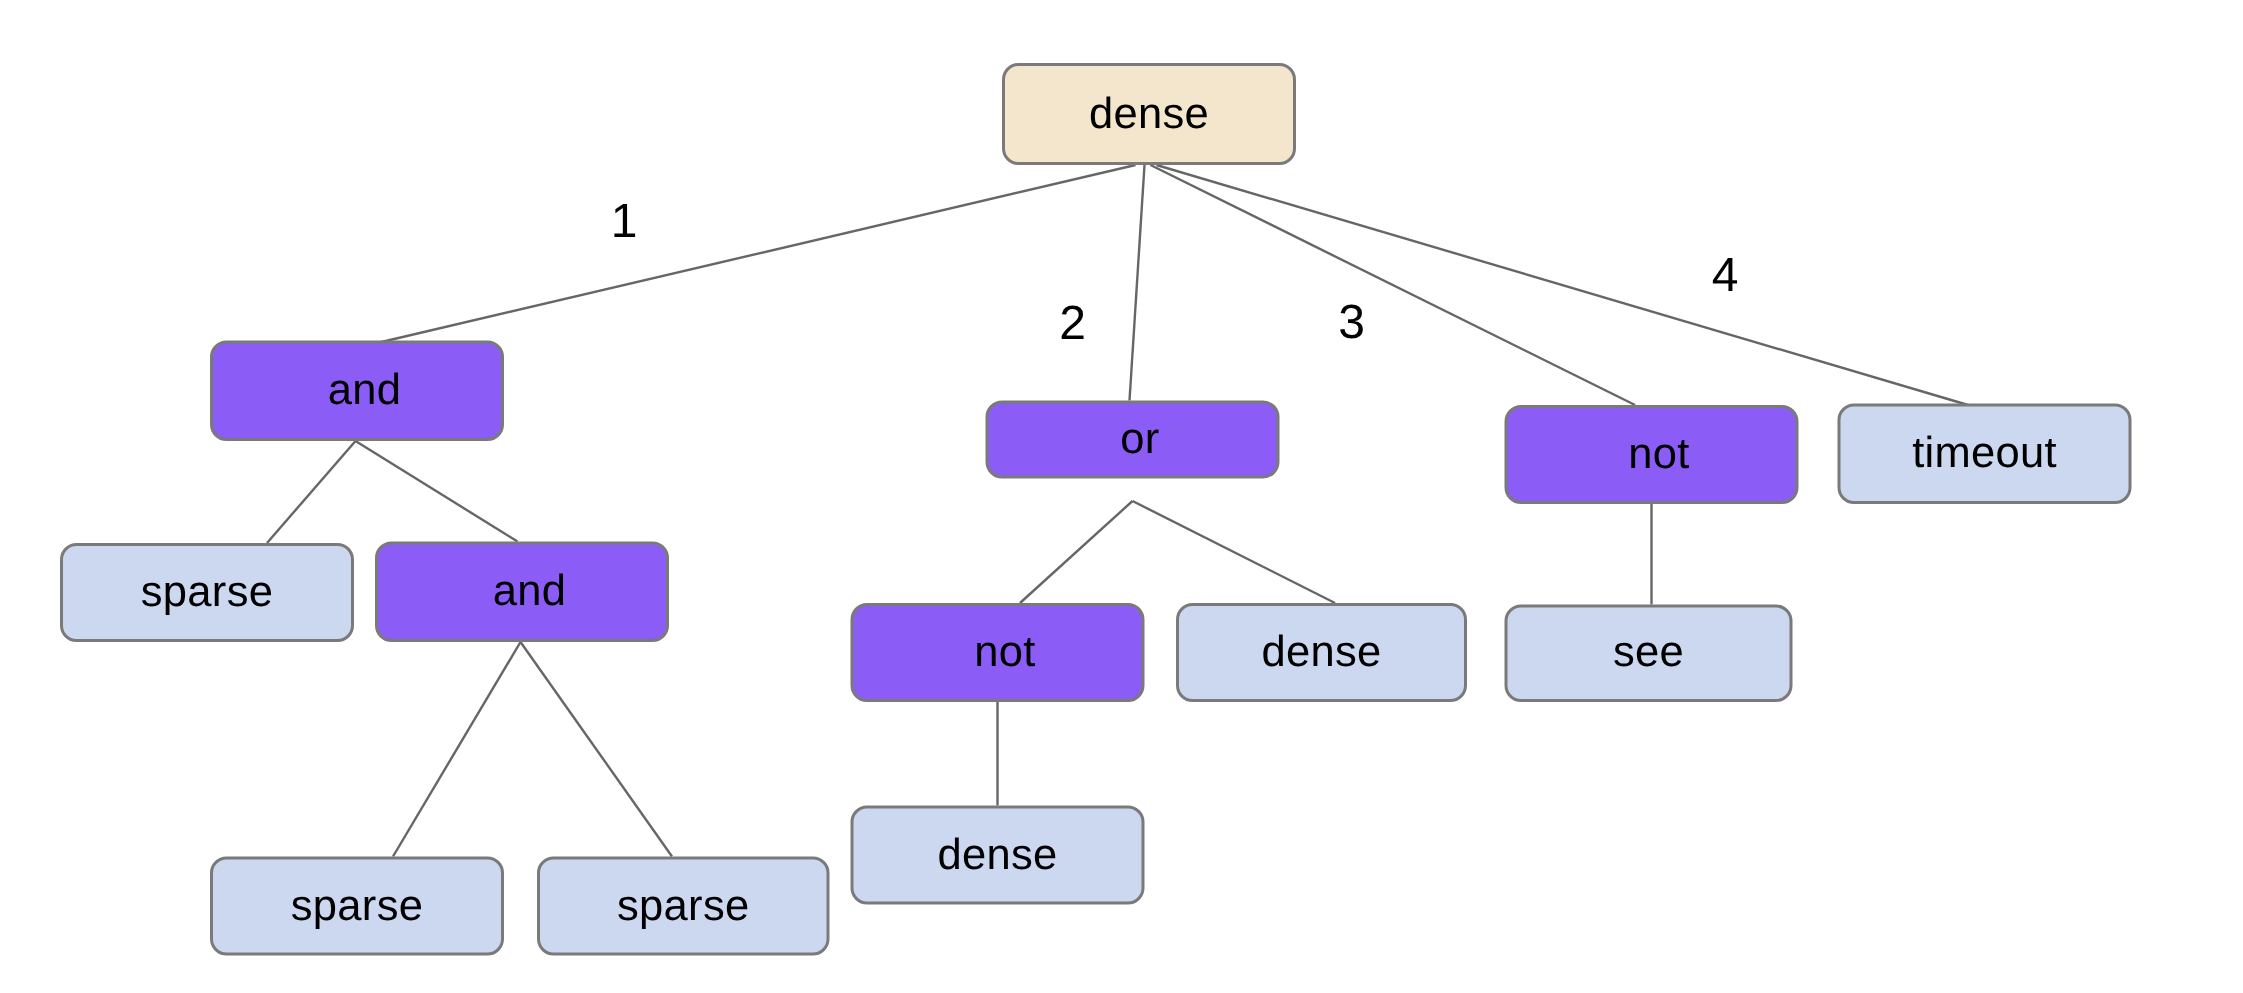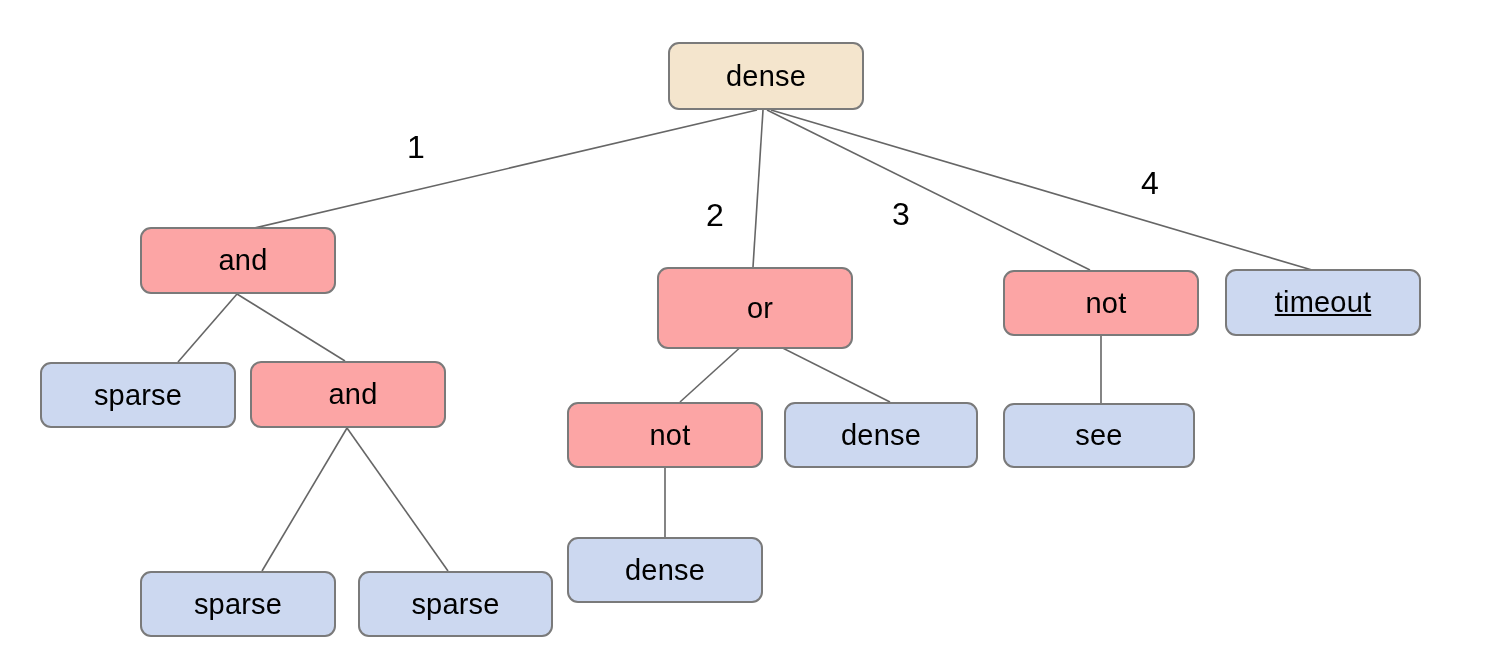--- a/index.html
+++ b/index.html
@@ -34,21 +34,21 @@
     border-radius: 11px;
     display: flex;
     align-items: center;
     justify-content: center;
     font-size: 29px;
     color: #000000;
     line-height: 1;
     letter-spacing: 0.2px;
   }
   .node.root { background: #f4e5cd; }
-  .node.op   { background: #fca5a5; padding-left: 10px; }
+  .node.op   { background: #8b5cf6; padding-left: 10px; }
   .node.leaf { background: #ccd8f0; }
   .edge-label {
     position: absolute;
     transform: translate(-50%, -50%);
     font-size: 32px;
     color: #000000;
     line-height: 1;
   }
 </style>
 </head>
@@ -73,25 +73,25 @@
 
   <div class="edge-label" style="left:416px; top:147px;">1</div>
   <div class="edge-label" style="left:715px; top:215px;">2</div>
   <div class="edge-label" style="left:901px; top:214px;">3</div>
   <div class="edge-label" style="left:1150px; top:183px;">4</div>
 
   <div class="node root" style="left:668px; top:42px; width:196px; height:68px;">dense</div>
 
   <div class="node op" style="left:140px; top:227px; width:196px; height:67px;">and</div>
 
-  <div class="node op" style="left:657px; top:267px; width:196px; height:82px;">or</div>
+  <div class="node op" style="left:657px; top:267px; width:196px; height:52px;">or</div>
 
   <div class="node op" style="left:1003px; top:270px; width:196px; height:66px;">not</div>
 
-  <div class="node leaf" style="left:1225px; top:269px; width:196px; height:67px;text-decoration:underline;">timeout</div>
+  <div class="node leaf" style="left:1225px; top:269px; width:196px; height:67px;">timeout</div>
 
   <div class="node leaf" style="left:40px; top:362px; width:196px; height:66px;">sparse</div>
 
   <div class="node op" style="left:250px; top:361px; width:196px; height:67px;">and</div>
 
   <div class="node op" style="left:567px; top:402px; width:196px; height:66px;">not</div>
 
   <div class="node leaf" style="left:784px; top:402px; width:194px; height:66px;">dense</div>
 
   <div class="node leaf" style="left:1003px; top:403px; width:192px; height:65px;">see</div>

